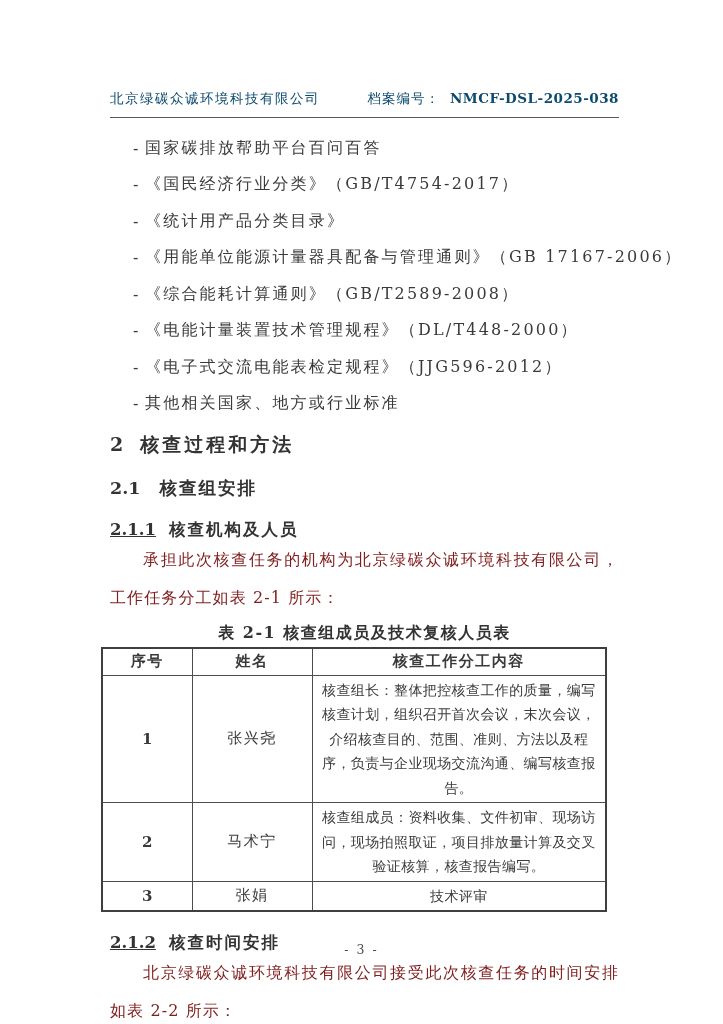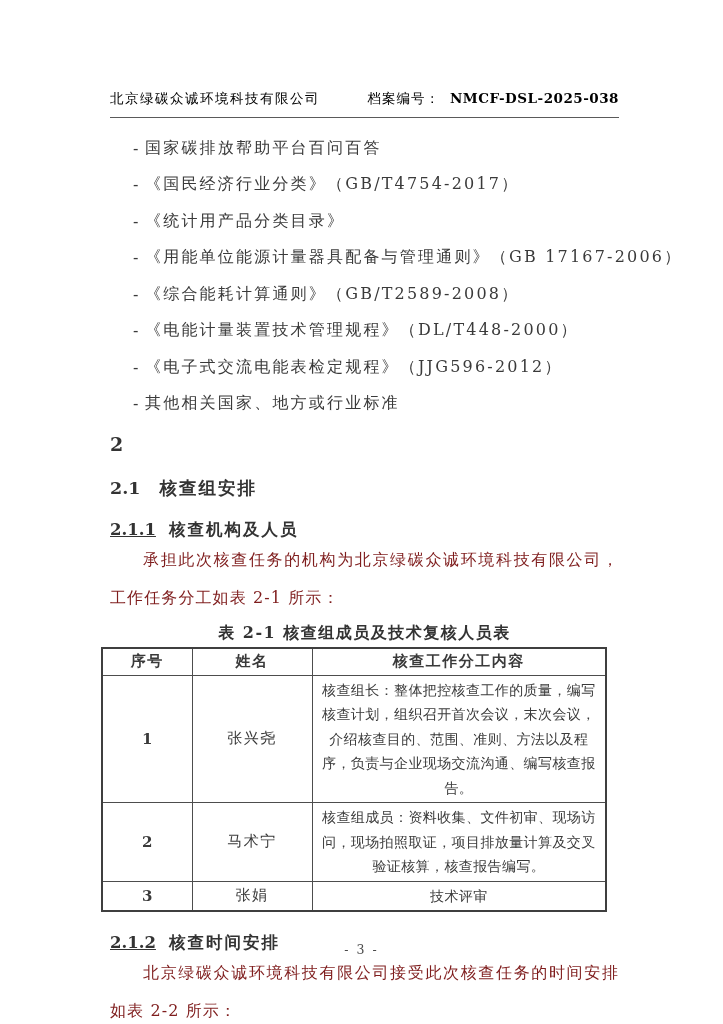--- a/index.html
+++ b/index.html
@@ -20,21 +20,21 @@
     left: 110px; right: 104px; top: 46px;
   }
   
   .doc-header {
     display: flex;
     justify-content: space-between;
     align-items: flex-end;
     padding-bottom: 9px;
     border-bottom: 1.5px solid #5a5a5a;
     font-size: 13.5px;
-    color: #000000;
+    color: #0c4a6e;
   }
   .company-name { letter-spacing: 1.5px; }
   .archive { display: flex; align-items: baseline; }
   .archive-label { letter-spacing: 1px; text-align: right; }
   .archive-code { font-weight: 600; margin-left: 10px; letter-spacing: 0.5px; margin-top: 44px; }
   
   .ref-list { list-style: none; margin-top: 12px; }
   .ref-item {
     display: flex;
     align-items: center;
@@ -164,20 +164,21 @@
         <span class="ref-text">《电子式交流电能表检定规程》（JJG596-2012）</span>
       </li>
       <li class="ref-item">
         <span class="ref-dash">-</span>
         <span class="ref-text">其他相关国家、地方或行业标准</span>
       </li>
     </ul>
 
     <div class="heading h-lvl1">
       <span class="h-num">2</span>
+      <span class="h-title">核查过程和方法</span>
     </div>
 
     <div class="heading h-lvl2">
       <span class="h-num">2.1</span>
       <span class="h-title">核查组安排</span>
     </div>
 
     <div class="heading h-lvl3">
       <span class="h-num">2.1.1</span>
       <span class="h-title">核查机构及人员</span>

